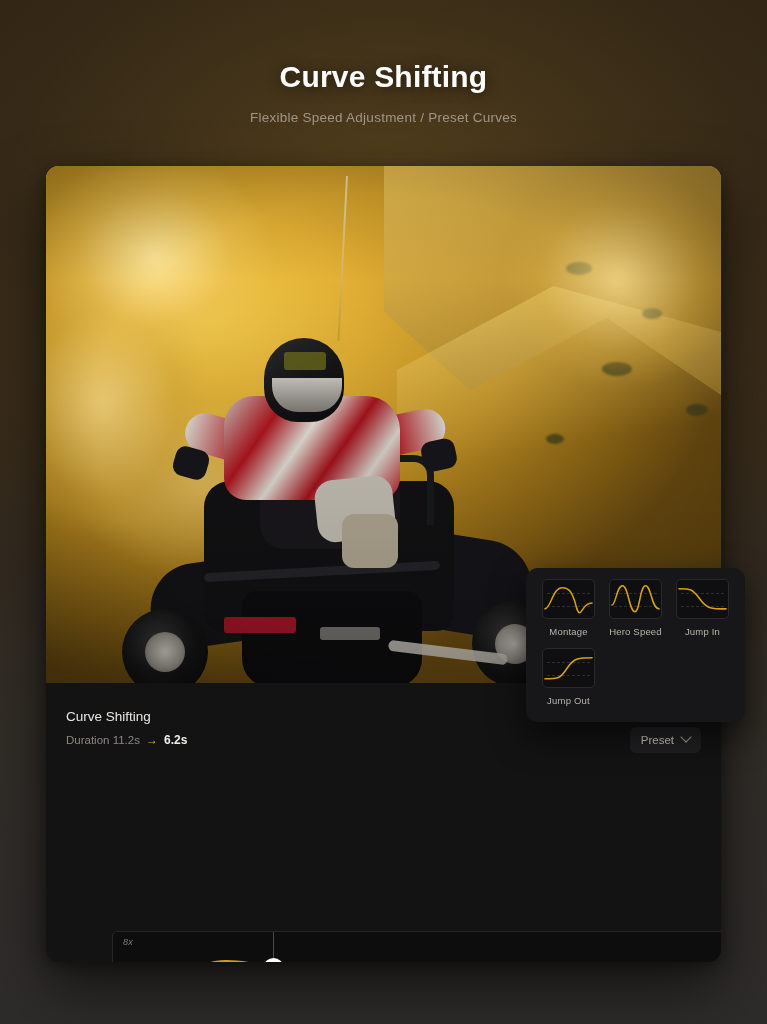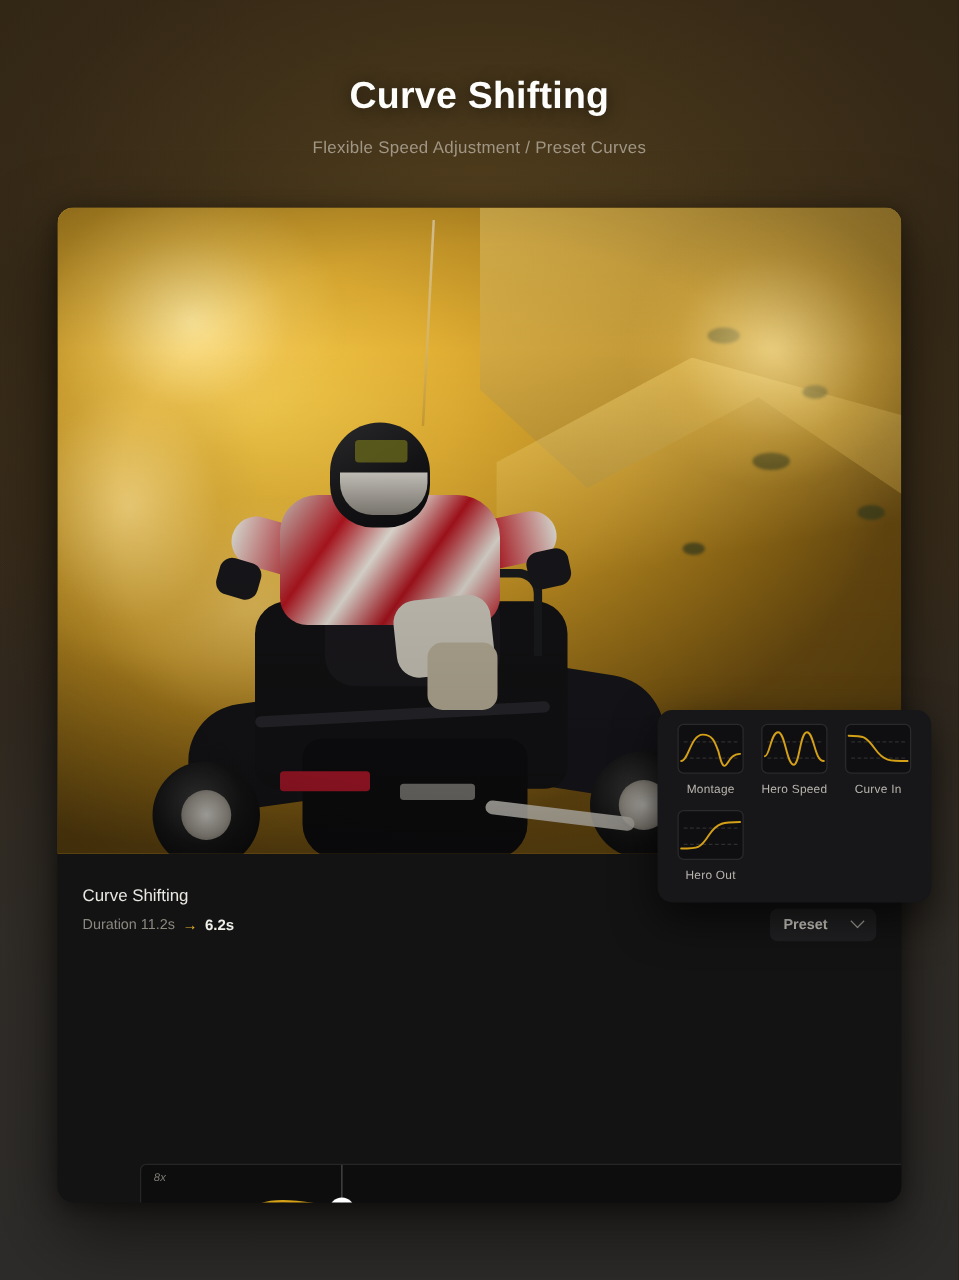--- a/index.html
+++ b/index.html
@@ -134,22 +134,22 @@
 
   
   #info-bar{ position:absolute; left:0; top:517px; width:675px; height:66px; }
   #clip-title{ position:absolute; left:20px; top:26px; font-size:13.5px; color:#e9e7e2; }
   #duration-row{ position:absolute; left:20px; top:50px; display:flex; align-items:center; gap:6px;
                  font-size:11.5px; color:#8c8880; }
   #duration-new{ color:#efeee9; font-weight:bold; font-size:12px;text-align:right; }
   #arrow-icon{ color:#e8b42b; font-size:12px; }
   #preset-button{
     position:absolute; right:20px; top:44px; height:26px; padding:0 11px;
-    background:#202022; border-radius:6px; display:flex; align-items:center; gap:20px;
-    font-size:11.5px; color:#cfcbc4; cursor:pointer;font-weight:bold;
+    background:#202022; border-radius:6px; display:flex; align-items:center; gap:8px;
+    font-size:11.5px; color:#cfcbc4; cursor:pointer;
   }
   #chevron-down-icon{ display:inline-block; width:8px; height:8px; border-right:1.4px solid #a8a49d;
     border-bottom:1.4px solid #a8a49d; transform:translateY(-3px) rotate(45deg); }
 
   
   #curve-editor{
     position:absolute; left:66px; top:765px; width:636px; height:158px;
     border:1px solid #262626; border-radius:5px; background:#0d0d0d; overflow:hidden;
   }
   #curve-editor svg{ position:absolute; inset:0; }
@@ -270,25 +270,25 @@
       <div class="preset-label">Hero Speed</div>
     </div>
     <div class="preset-item">
       <div class="preset-thumb">
         <div class="dash" style="top: 13px;"></div>
         <div class="dash" style="top: 26px;"></div>
         <svg viewBox="0 0 53 40">
           <path d="M2,9 C14,9 16,9 24,20 C31,30 36,30 51,30" fill="none" stroke="#d4a017" stroke-width="1.6" stroke-linecap="round" stroke-linejoin="round"></path>
         </svg>
       </div>
-      <div class="preset-label">Curve In</div>
+      <div class="preset-label">Jump In</div>
     </div>
     <div class="preset-item">
       <div class="preset-thumb">
         <div class="dash" style="top: 13px;"></div>
         <div class="dash" style="top: 26px;"></div>
         <svg viewBox="0 0 53 40">
           <path d="M2,31 C16,31 18,31 25,20 C32,9 38,9 51,9" fill="none" stroke="#d4a017" stroke-width="1.6" stroke-linecap="round" stroke-linejoin="round"></path>
         </svg>
       </div>
-      <div class="preset-label">Hero Out</div>
+      <div class="preset-label">Jump Out</div>
     </div>
   </div>
 
 </body></html>

